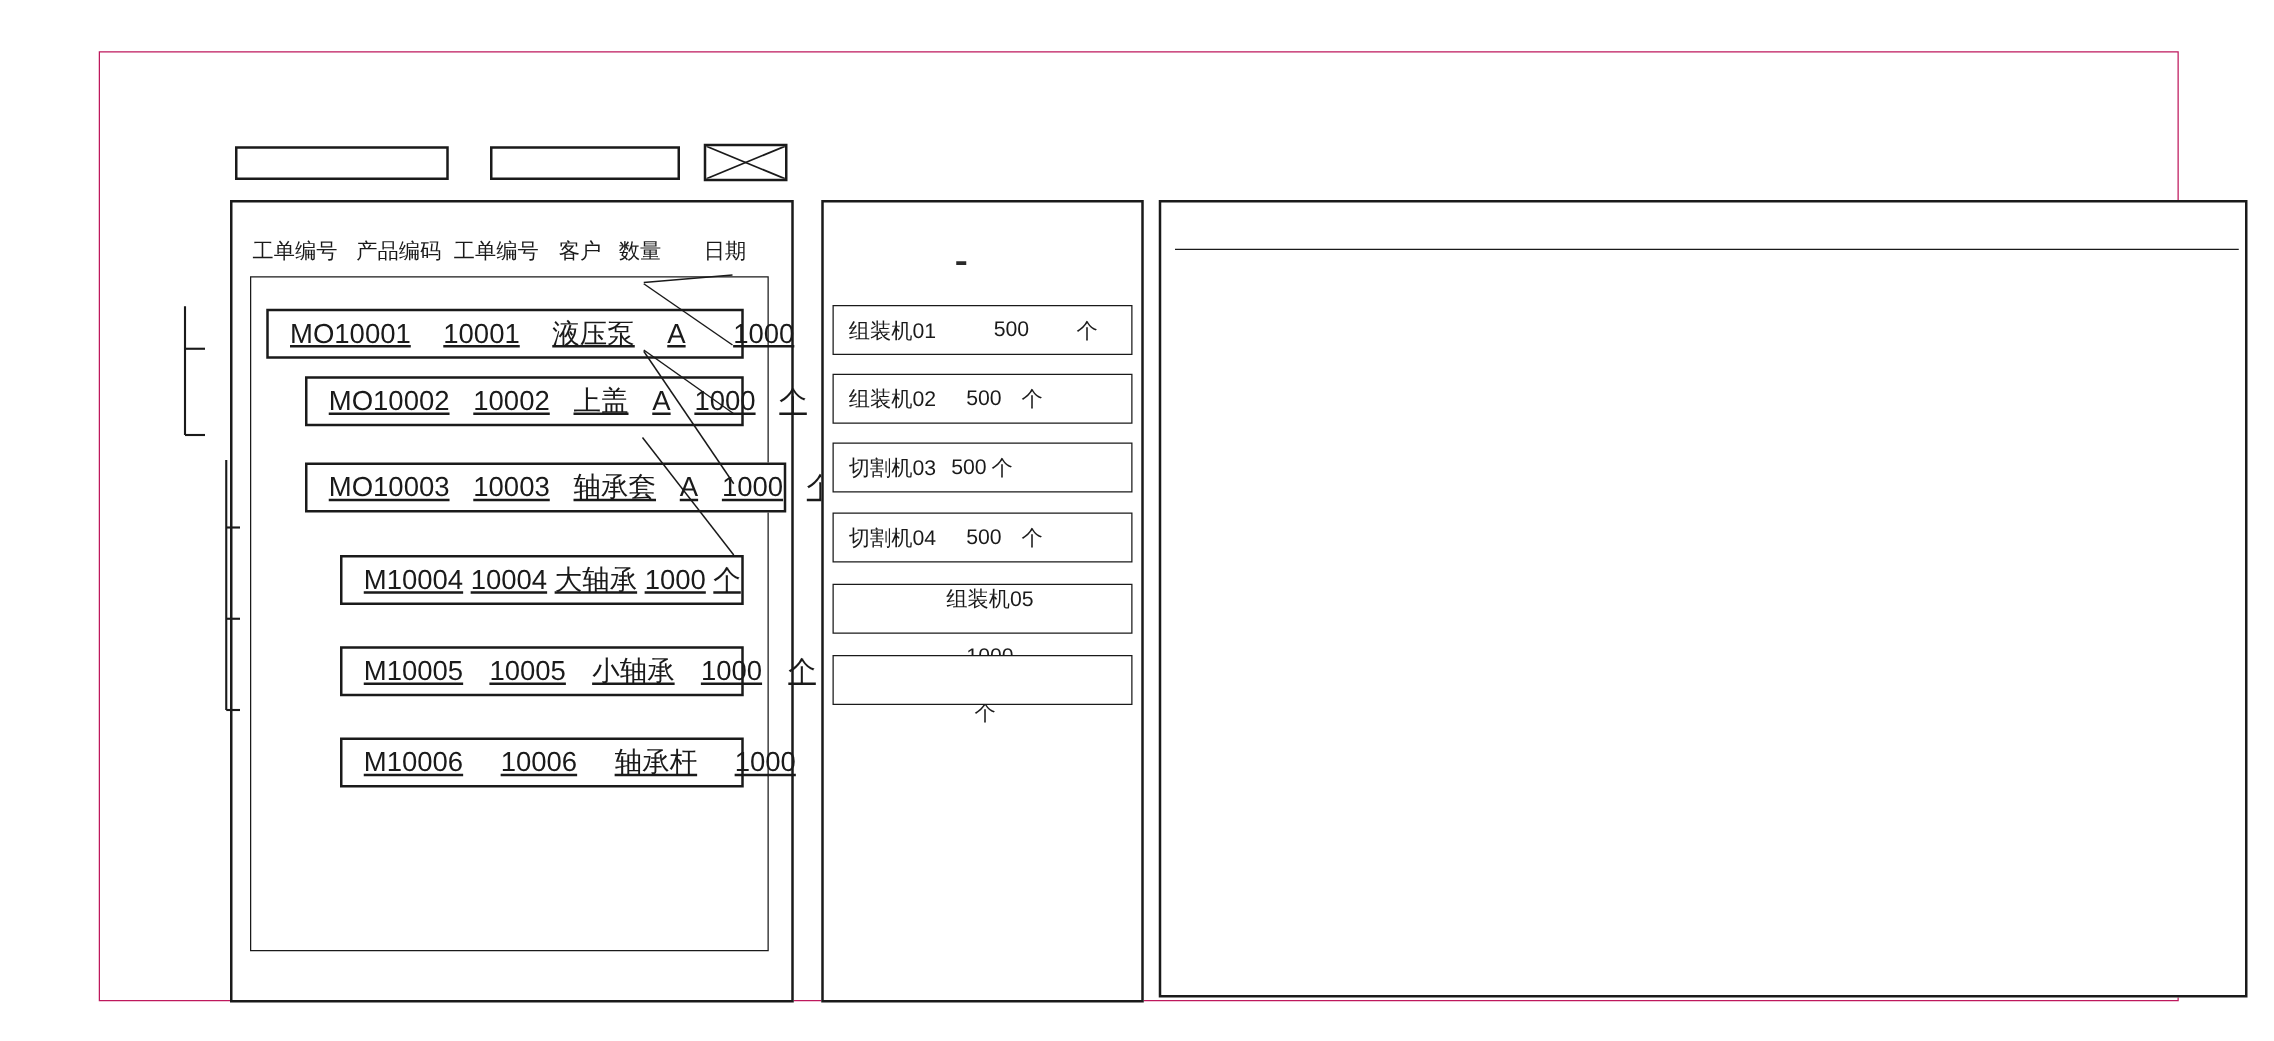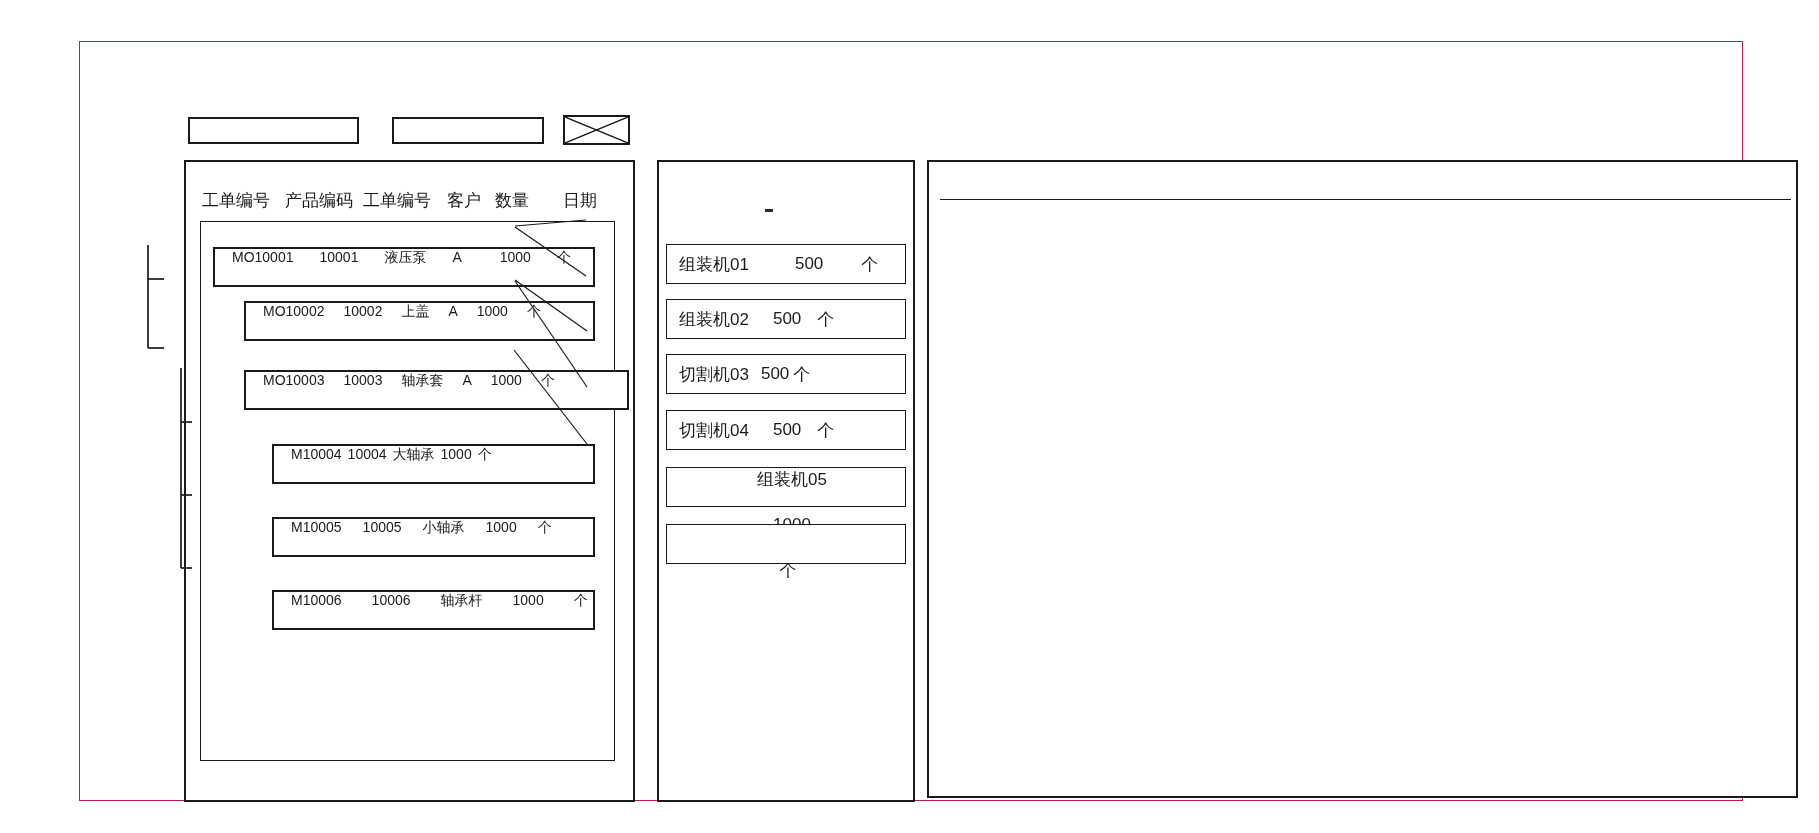--- a/index.html
+++ b/index.html
@@ -28,22 +28,22 @@
   .mid-dash     { position:absolute; left:685px; top:167px; width:8px; height:3px; background:#2a2a2a; }
 
   
   .col-header { position:absolute; left:122px; top:147px; width:420px; height:22px;
                 font-size:17px; display:flex; align-items:center; white-space:nowrap; }
   .col-header span { display:inline-block; }
   .ch-1{margin-right:15px;} .ch-2{margin-right:10px;} .ch-3{margin-right:16px;}
   .ch-4{margin-right:14px;} .ch-5{margin-right:34px;}
 
   
-  .wo-row { display:flex; font-size:14px; white-space:nowrap;
-            padding-left:17px; gap:22px; }
+  .wo-row { display:flex; align-items:center; font-size:22px; white-space:nowrap;
+            padding-left:17px; gap:22px;text-decoration:underline; }
   .r1 { left:133px; top:205px; width:382px; height:40px; gap:26px; }
   .r2 { left:164px; top:259px; width:351px; height:40px; gap:19px; }
   .r3 { left:164px; top:328px; width:385px; height:40px; gap:19px; }
   .r4 { left:192px; top:402px; width:323px; height:40px; gap:6px; }
   .r5 { left:192px; top:475px; width:323px; height:40px; gap:21px; }
   .r6 { left:192px; top:548px; width:323px; height:40px; gap:30px; }
   .r1 .qty { margin-left:12px; }
 
   
   .mc { display:flex; align-items:center; font-size:17px; white-space:nowrap;

